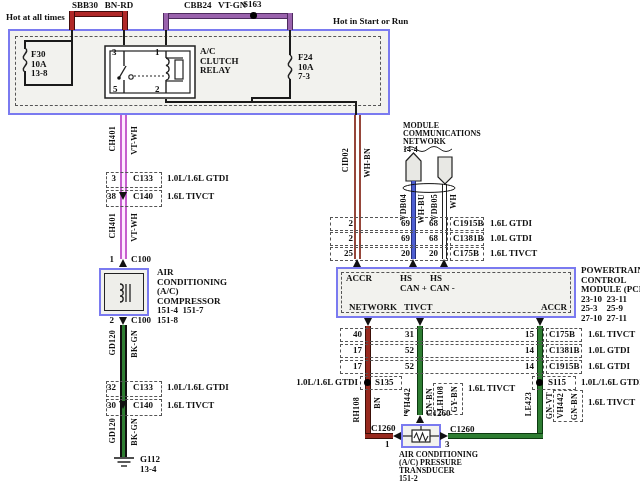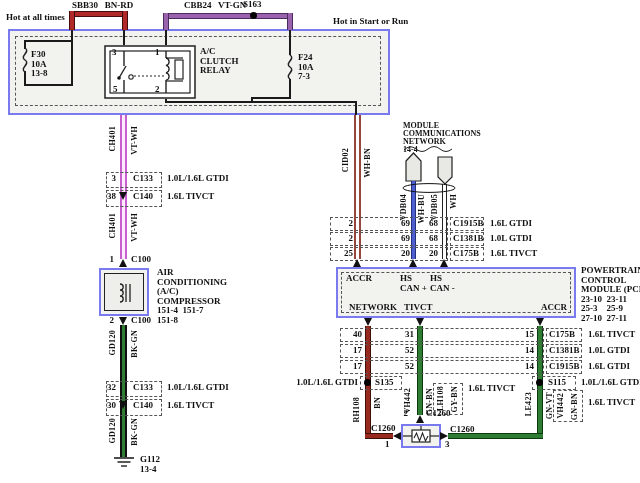--- a/index.html
+++ b/index.html
@@ -307,14 +307,18 @@
     <rect x="9" y="4" width="18" height="12" fill="#fff" stroke="#222" stroke-width="1.2"></rect>
     <path d="M11,12 l2.5,-5 l3,8 l3,-8 l3,8 l2.5,-5" fill="none" stroke="#222" stroke-width="1.1"></path>
     <line x1="0" y1="10" x2="9" y2="10" stroke="#222" stroke-width="1.2"></line>
     <line x1="27" y1="10" x2="36" y2="10" stroke="#222" stroke-width="1.2"></line>
     <line x1="18" y1="0" x2="18" y2="4" stroke="#222" stroke-width="1.2"></line>
   </svg>
   <div class="tr" style="left:440px;top:432px;"></div>
   <div class="t" style="left:450px;top:425px;">C1260</div>
   <div class="t" style="left:385px;top:440px;">1</div>
   <div class="t" style="left:445px;top:440px;">3</div>
+  <div class="t t8" style="left:399px;top:451px;">AIR CONDITIONING
+(A/C) PRESSURE
+TRANSDUCER
+151-2</div>
 
 </div>
 
 </body></html>

